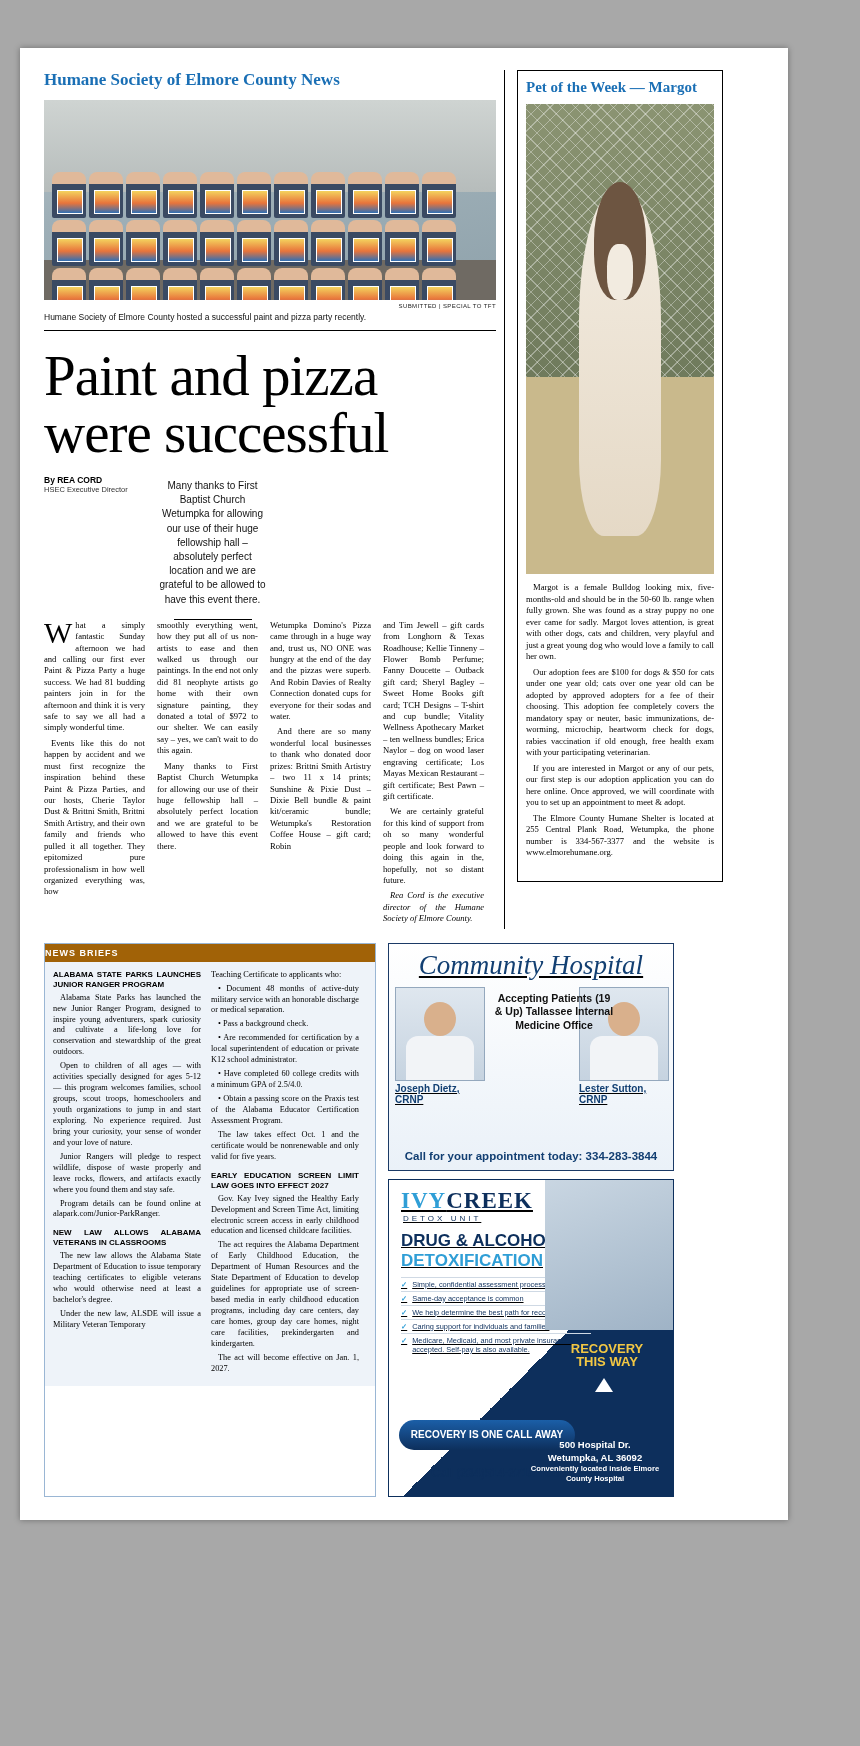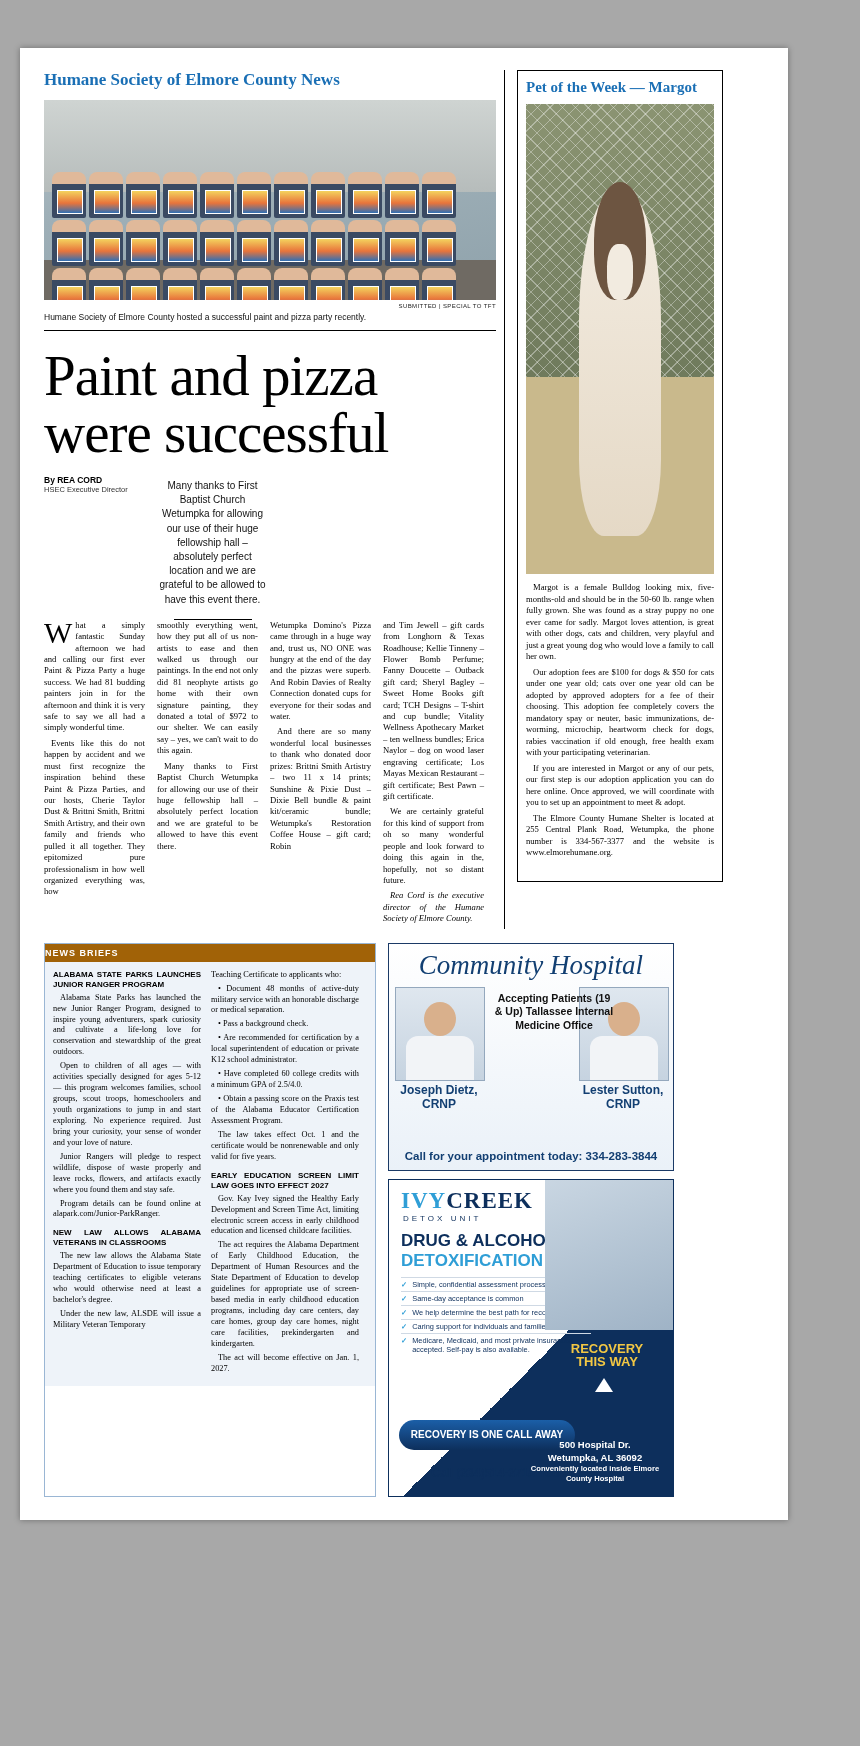--- a/index.html
+++ b/index.html
@@ -243,21 +243,21 @@
   .briefs-col { width: 148px; font-size: 8.3px; line-height: 1.32; text-align: justify; }
   .briefs-col h4 {
     font-family: "Liberation Sans", sans-serif;
     font-size: 8px;
     margin: 8px 0 3px 0;
     line-height: 1.25;
   }
   .briefs-col h4.first { margin-top: 0; }
   .briefs-col p { margin: 0 0 3px 0; text-indent: 7px; }
 
-  .ads { width: 286px; }
+  .ads { width: 286px; text-decoration: underline; }
   
   .ad-hospital {
     height: 228px;
     border: 1px solid #1b3a66;
     background: linear-gradient(180deg,#ffffff,#eaf1f8);
     position: relative;
     box-sizing: border-box;
     padding: 6px;
   }
   .ad-hospital .brand {
@@ -274,21 +274,21 @@
   .doc .ph {
     width: 88px; height: 92px;
     background: linear-gradient(180deg,#dfe7ef,#c6d3e0);
     border: 1px solid #94a8bd;
     position: relative; overflow:hidden;
   }
   .doc .ph .head { position:absolute; left:28px; top:14px; width:32px; height:34px; background:#d9b08c; border-radius:50%; }
   .doc .ph .body { position:absolute; left:10px; bottom:0; width:68px; height:44px; background:#f2f4f7; border-radius:12px 12px 0 0;}
   .doc .nm {
     font-family: "Liberation Sans", sans-serif;
-    font-size: 12px; font-weight: 700; color:#123f72; text-align:center; margin-top:2px;
+    font-size: 10px; font-weight: 700; color:#123f72; text-align:left; margin-top:2px;
   }
   .ad-hospital .mid {
     position: absolute; left: 104px; top: 48px; width: 122px; text-align: center;
     font-family: "Liberation Sans", sans-serif; font-weight: 700; font-size: 10.5px;
     color: #111; line-height: 1.3;
   }
   .ad-hospital .cta {
     position: absolute; left: 0; right: 0; bottom: 8px; text-align: center;
     font-family: "Liberation Sans", sans-serif; font-weight: 700; font-size: 11.5px; color: #123f72;
   }

